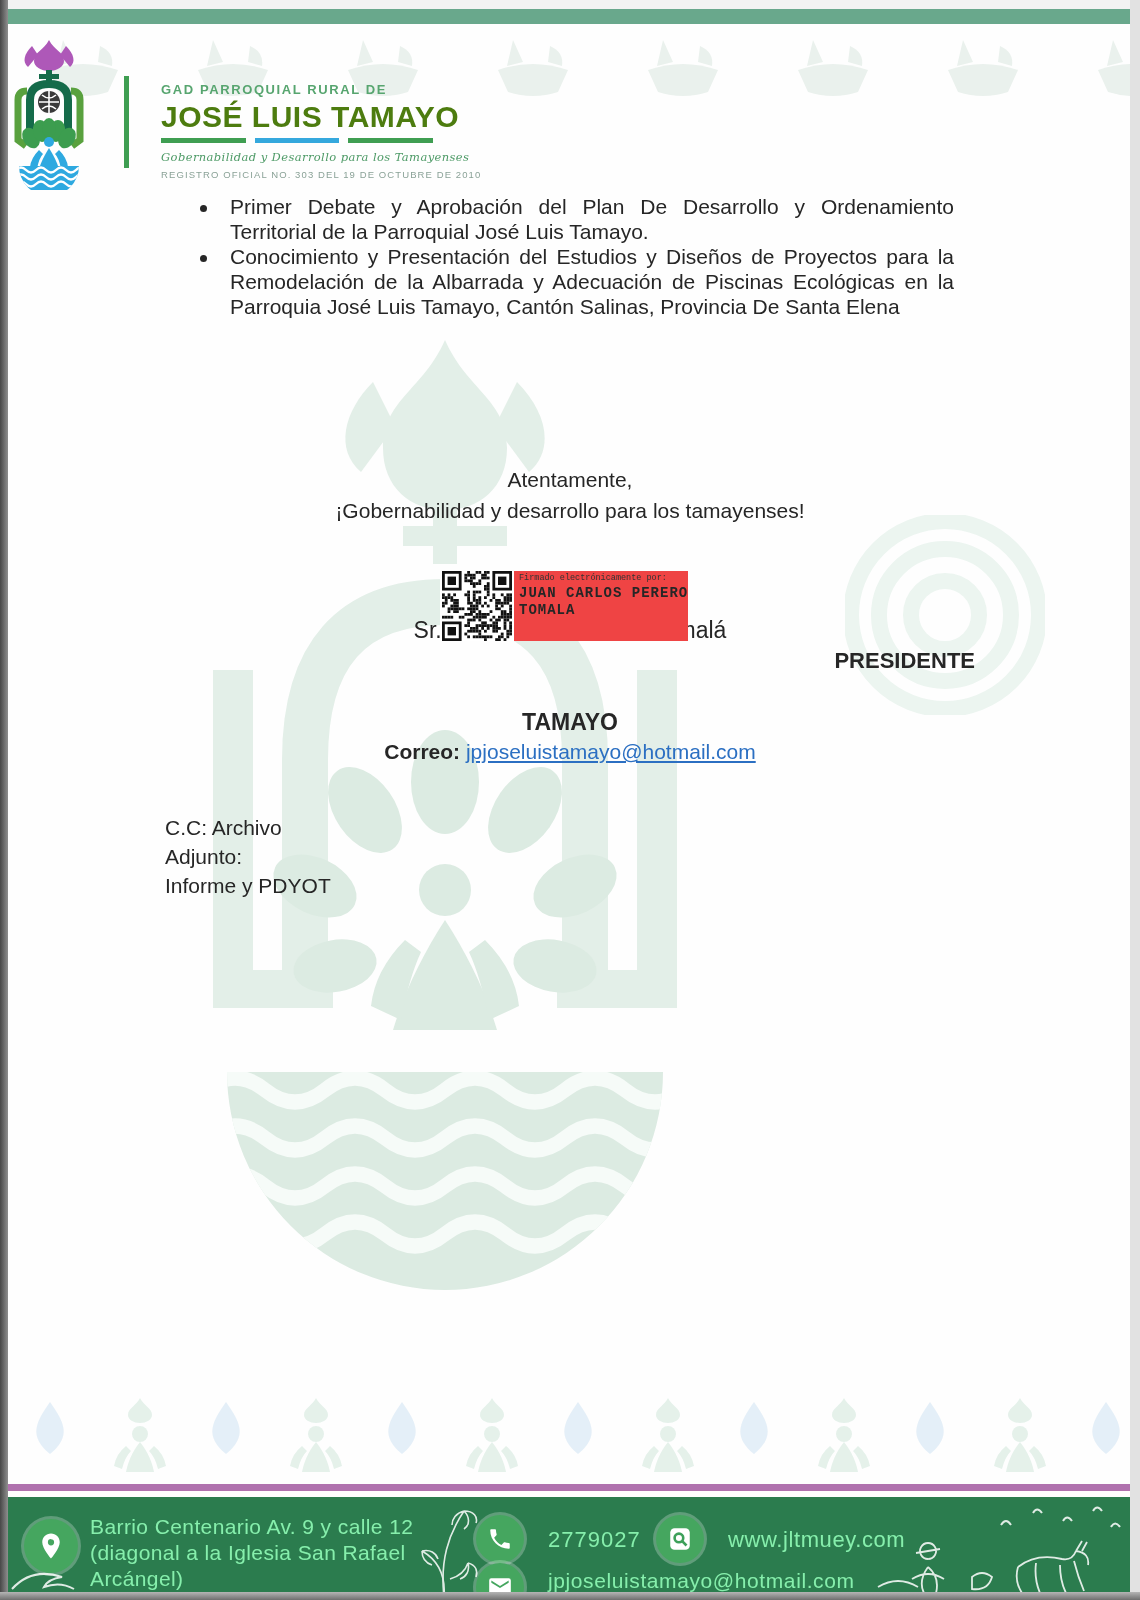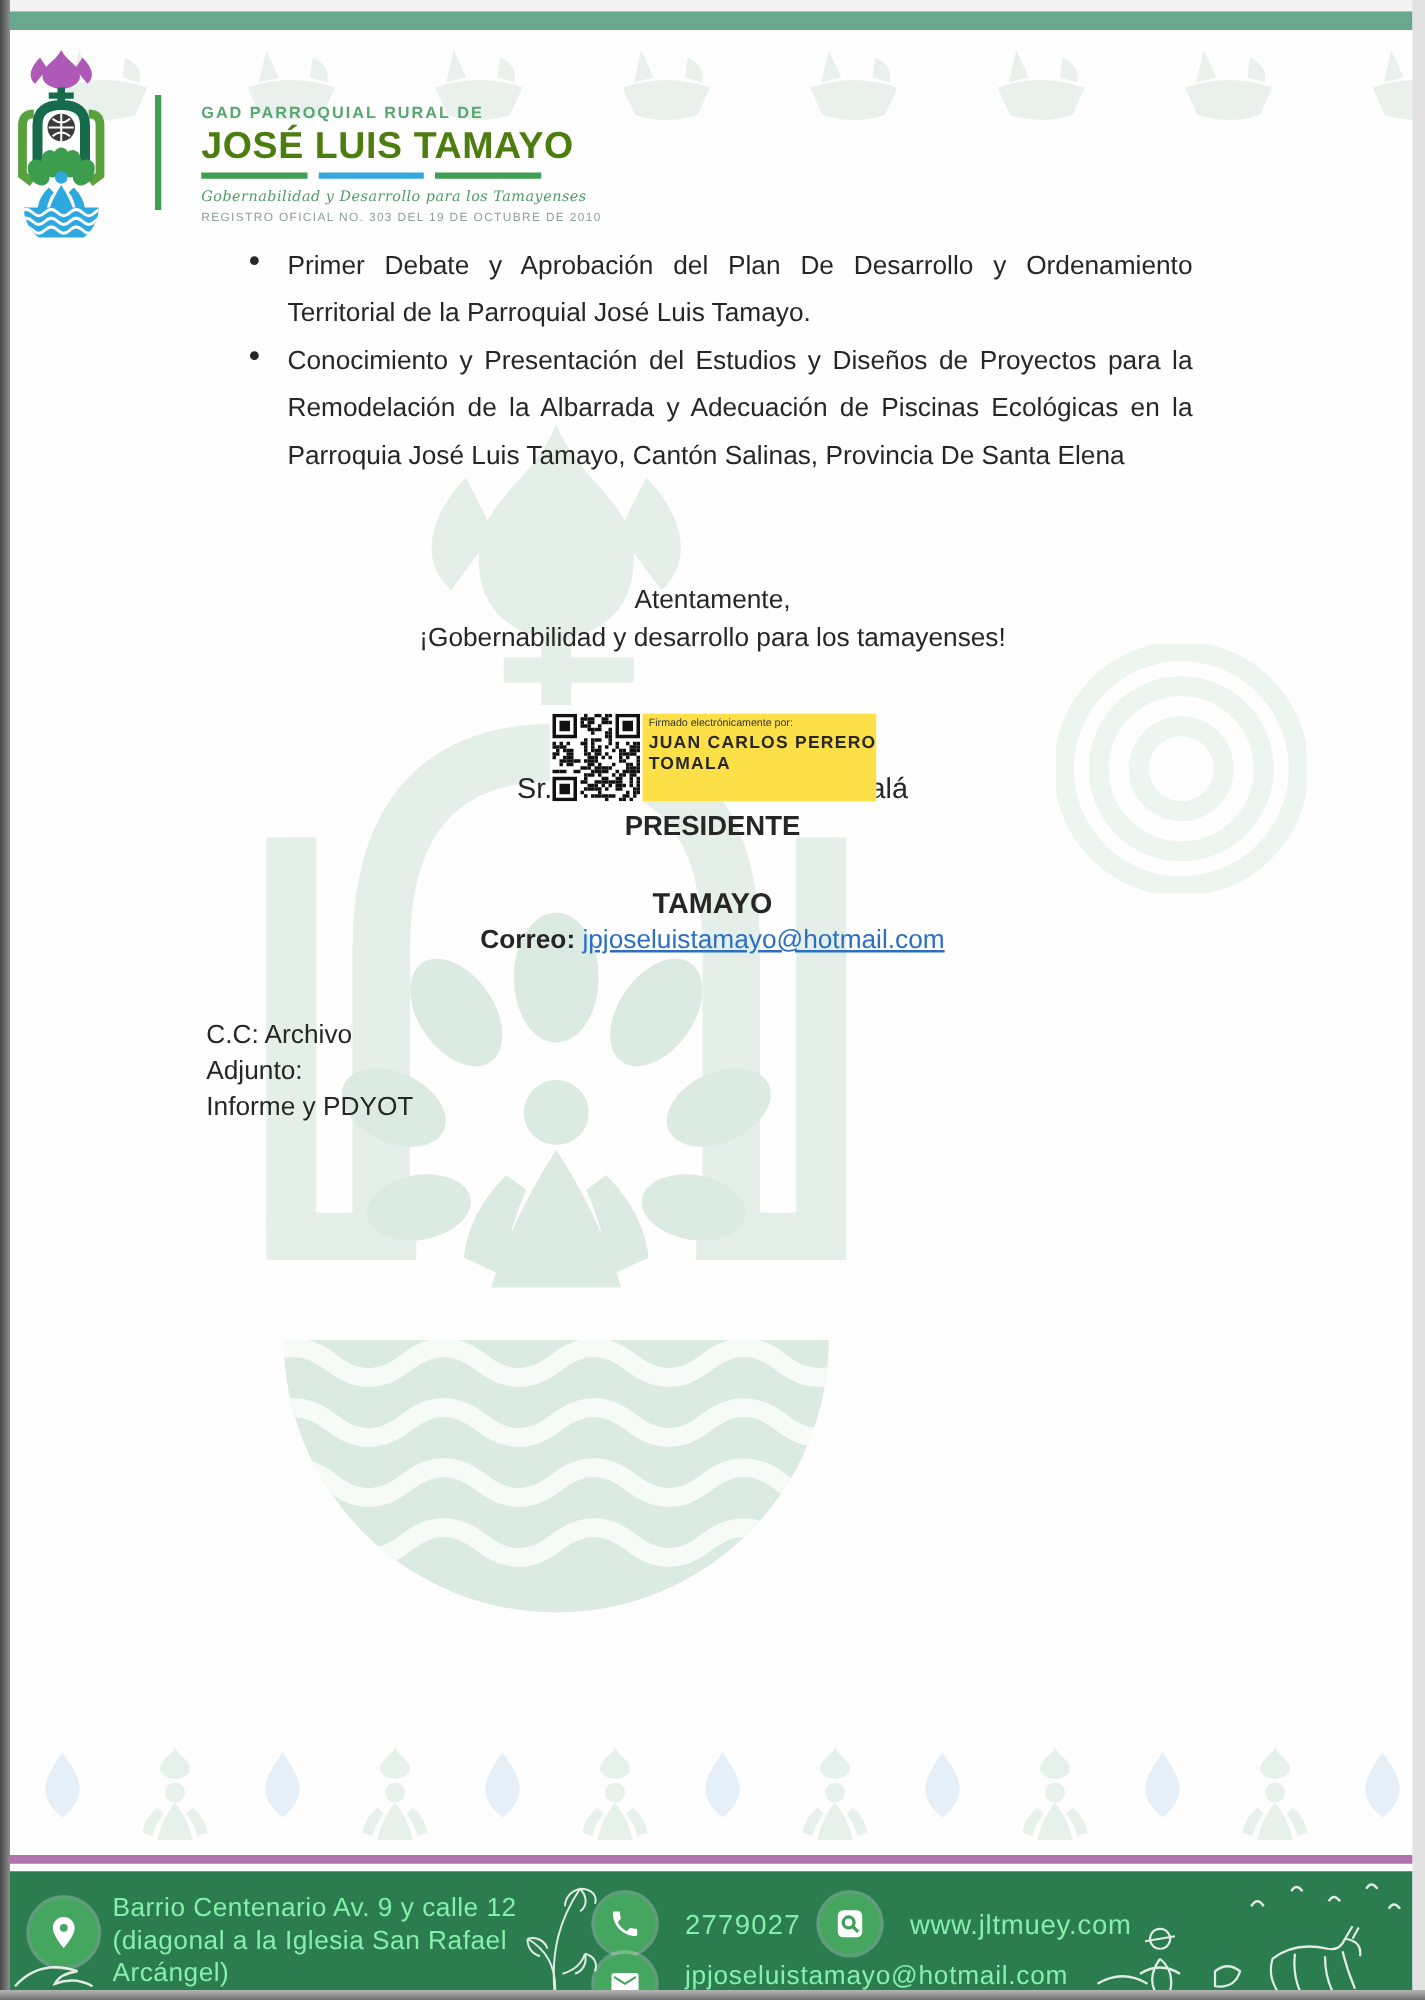--- a/index.html
+++ b/index.html
@@ -30,35 +30,35 @@
   .brand-bars{display:flex;gap:9px;margin-top:4px;width:272px;}
   .brand-bars div{height:5px;flex:1;}
   .bar-green{background:#3f9e52;} .bar-blue{background:#35a8dd;}
   .brand-script{margin-top:7px;font-family:"DejaVu Serif",serif;font-style:italic;
                 font-size:11.5px;color:#4d9a66;letter-spacing:.4px;}
   .brand-registro{margin-top:5px;font-size:9.5px;color:#8aa297;letter-spacing:1.1px;}
 
   
   .bullets{position:absolute;left:196px;top:194px;width:758px;margin:0;padding:0;z-index:2;}
   .bullets li{list-style:none;position:relative;padding-left:34px;text-align:justify;
-              font-size:21px;line-height:38px;}
+              font-size:21px;line-height:25px;}
   .bullets li::before{content:"";position:absolute;left:4px;top:11px;width:7px;height:7px;
               border-radius:50%;background:#262626;}
   .note{position:absolute;left:165px;top:386px;font-size:21px;z-index:2;}
   .center-line{position:absolute;left:165px;width:810px;text-align:center;z-index:2;font-size:21px;}
   .salute{top:468px;} .motto{top:499px;}
 
   .qr-block{position:absolute;left:440px;top:571px;z-index:6;background:#fff;display:flex;}
   .qr{width:74px;height:70px;background:#fff;}
-  .sig-text{padding:2px 0 0 5px;font-family:Liberation Sans, sans-serif;background:#fde047;}
+  .sig-text{padding:2px 0 0 5px;font-family:Liberation Mono, monospace;background:#ef4444;}
   .sig-small{font-size:8.5px;color:#333;}
   .sig-name{font-size:14px;font-weight:bold;letter-spacing:1px;line-height:17px;margin-top:2px;white-space:pre-line;}
   .name-line{position:absolute;left:165px;top:617px;width:810px;text-align:center;
              font-size:23px;z-index:4;}
-  .title-line{position:absolute;left:165px;top:648px;width:810px;text-align:center;
+  .title-line{position:absolute;left:165px;top:648px;width:810px;text-align:right;
               font-size:22px;font-weight:bold;z-index:4;}
   .org-line1{position:absolute;left:100px;top:678px;width:940px;text-align:center;
              font-size:23px;font-weight:bold;z-index:4;letter-spacing:-.2px;}
   .org-line2{position:absolute;left:165px;top:709px;width:810px;text-align:center;
              font-size:23px;font-weight:bold;z-index:4;}
   .correo-line{position:absolute;left:165px;top:740px;width:810px;text-align:center;
              font-size:21px;z-index:4;}
   .correo-label{font-weight:bold;}
   .correo-link{color:#2b6fc2;text-decoration:underline;}
   .cc-block{position:absolute;left:165px;top:813px;font-size:21px;line-height:29px;z-index:2;}

